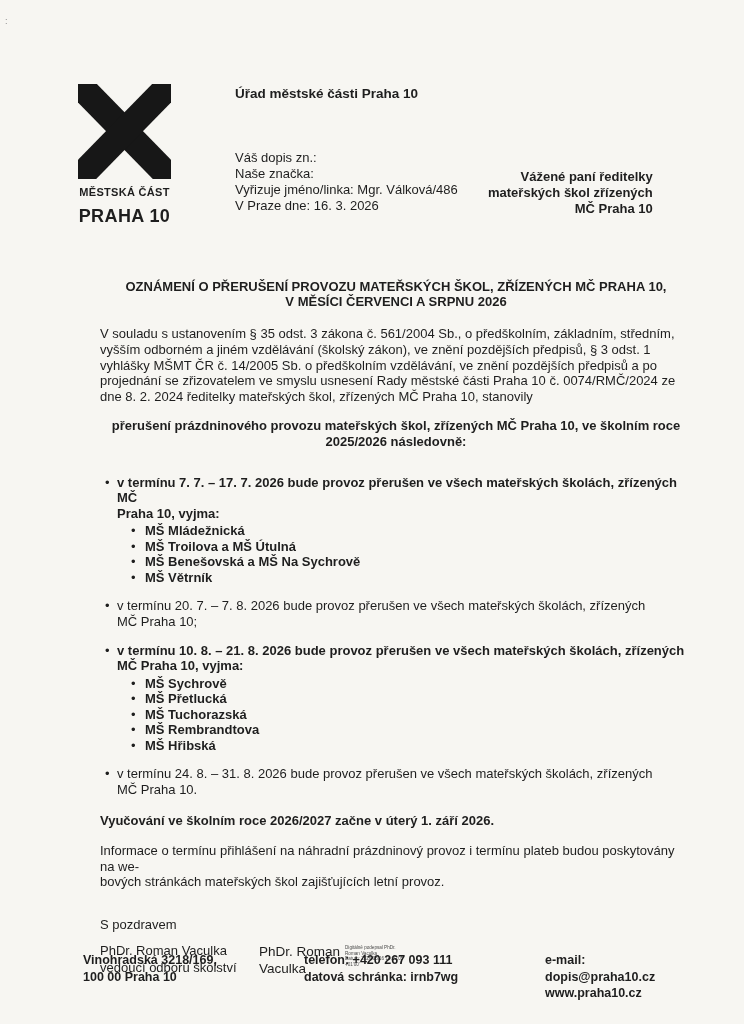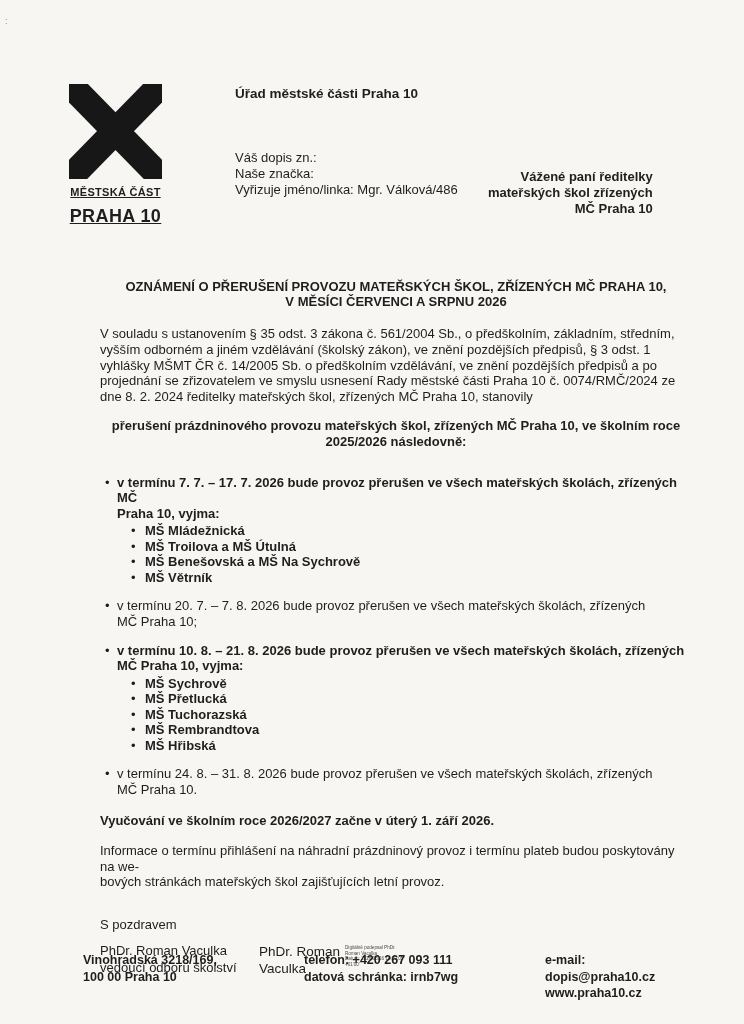--- a/index.html
+++ b/index.html
@@ -12,21 +12,21 @@
     font-family: "Liberation Sans", sans-serif;
     color: #1e1e1e;
     overflow: hidden;
     margin: 0 auto;
   }
   .corner-mark {
     position: absolute; left: 5px; top: 17px;
     font-size: 9px; color: #8a8a8a; line-height: 9px;
   }
   
-  .logo { position: absolute; left: 69px; top: 84px; width: 93px; text-align: center; text-decoration: underline; }
+  .logo { position: absolute; left: 78px; top: 84px; width: 93px; text-align: center; }
   .logo svg { display: block; width: 93px; height: 95px; }
   .logo-caption1 { font-size: 11px; font-weight: bold; letter-spacing: 0.3px; margin-top: 7px; white-space: nowrap; }
   .logo-caption2 { font-size: 18px; font-weight: bold; letter-spacing: 0.4px; margin-top: 8px; white-space: nowrap; }
   .office-title { position: absolute; left: 235px; top: 86px; font-weight: bold; font-size: 13.5px; }
   .meta { position: absolute; left: 235px; top: 150px; font-size: 13px; line-height: 16px; }
   .addressee { position: absolute; left: 488px; top: 169px; font-weight: bold; font-size: 13px; line-height: 16px; text-align: right; }
   
   .content { position: absolute; left: 100px; top: 279px; width: 592px; font-size: 13px; line-height: 15.6px; }
   .pre { white-space: pre-line; }
   .doc-title { text-align: center; font-weight: bold; line-height: 15.2px; }
@@ -73,20 +73,21 @@
     <div class="logo-caption1">MĚSTSKÁ ČÁST</div>
     <div class="logo-caption2">PRAHA 10</div>
   </div>
 
   <div class="office-title">Úřad městské části Praha 10</div>
 
   <div class="meta">
     <div>Váš dopis zn.:</div>
     <div>Naše značka:</div>
     <div>Vyřizuje jméno/linka: Mgr. Válková/486</div>
+    <div>V Praze dne: 16. 3. 2026</div>
   </div>
 
   <div class="addressee">
     <div>Vážené paní ředitelky</div>
     <div>mateřských škol zřízených</div>
     <div>MČ Praha 10</div>
   </div>
 
   <div class="content">
 

